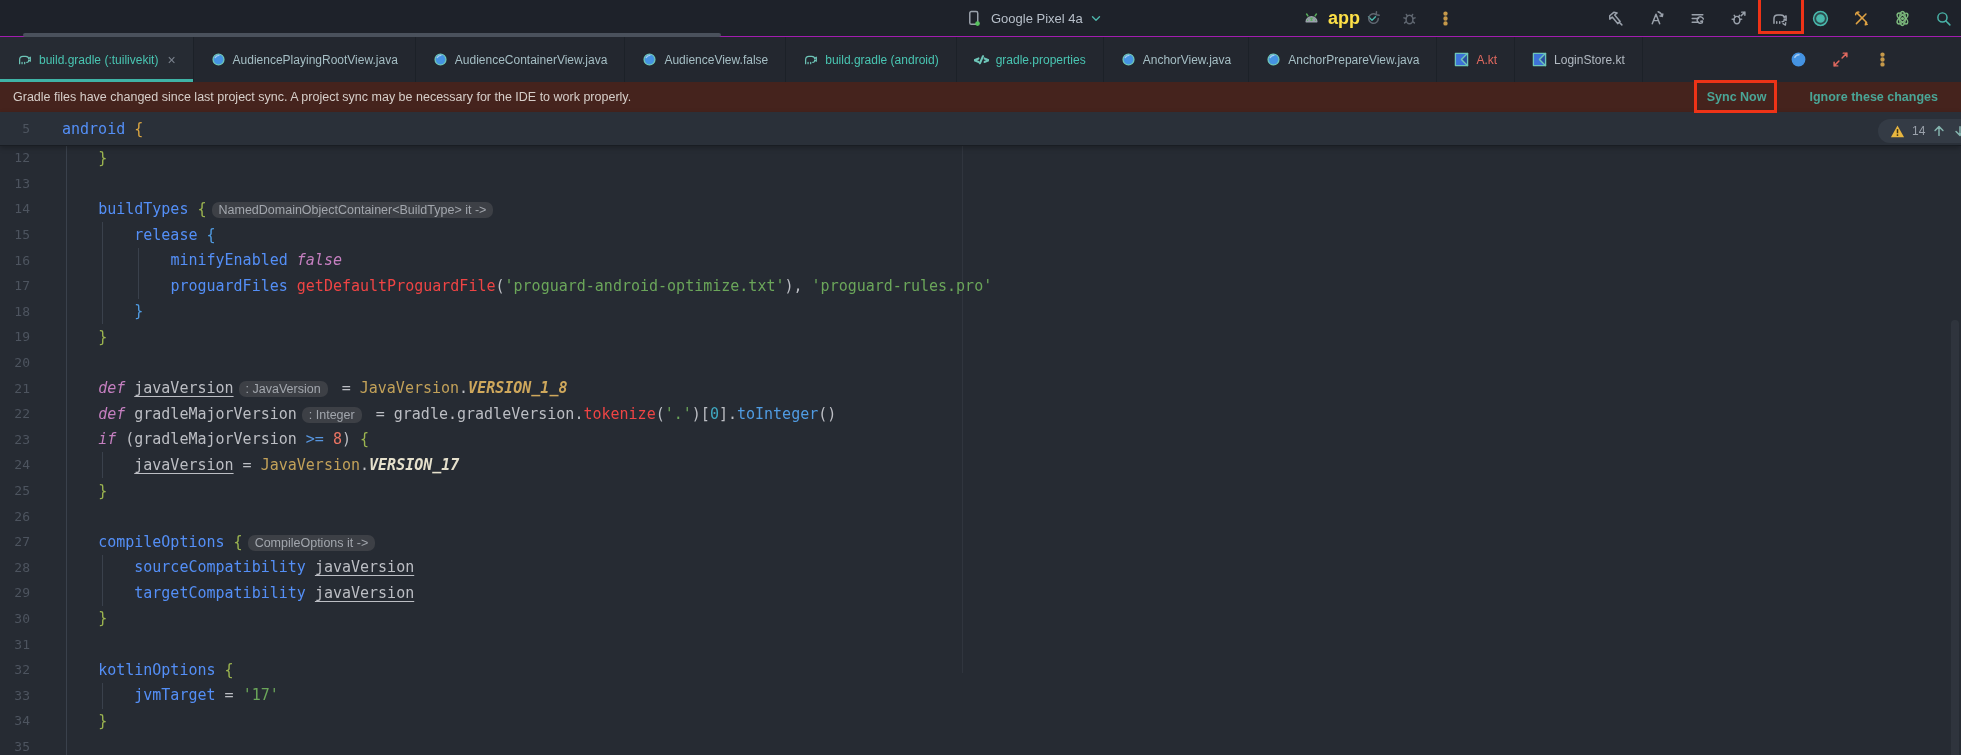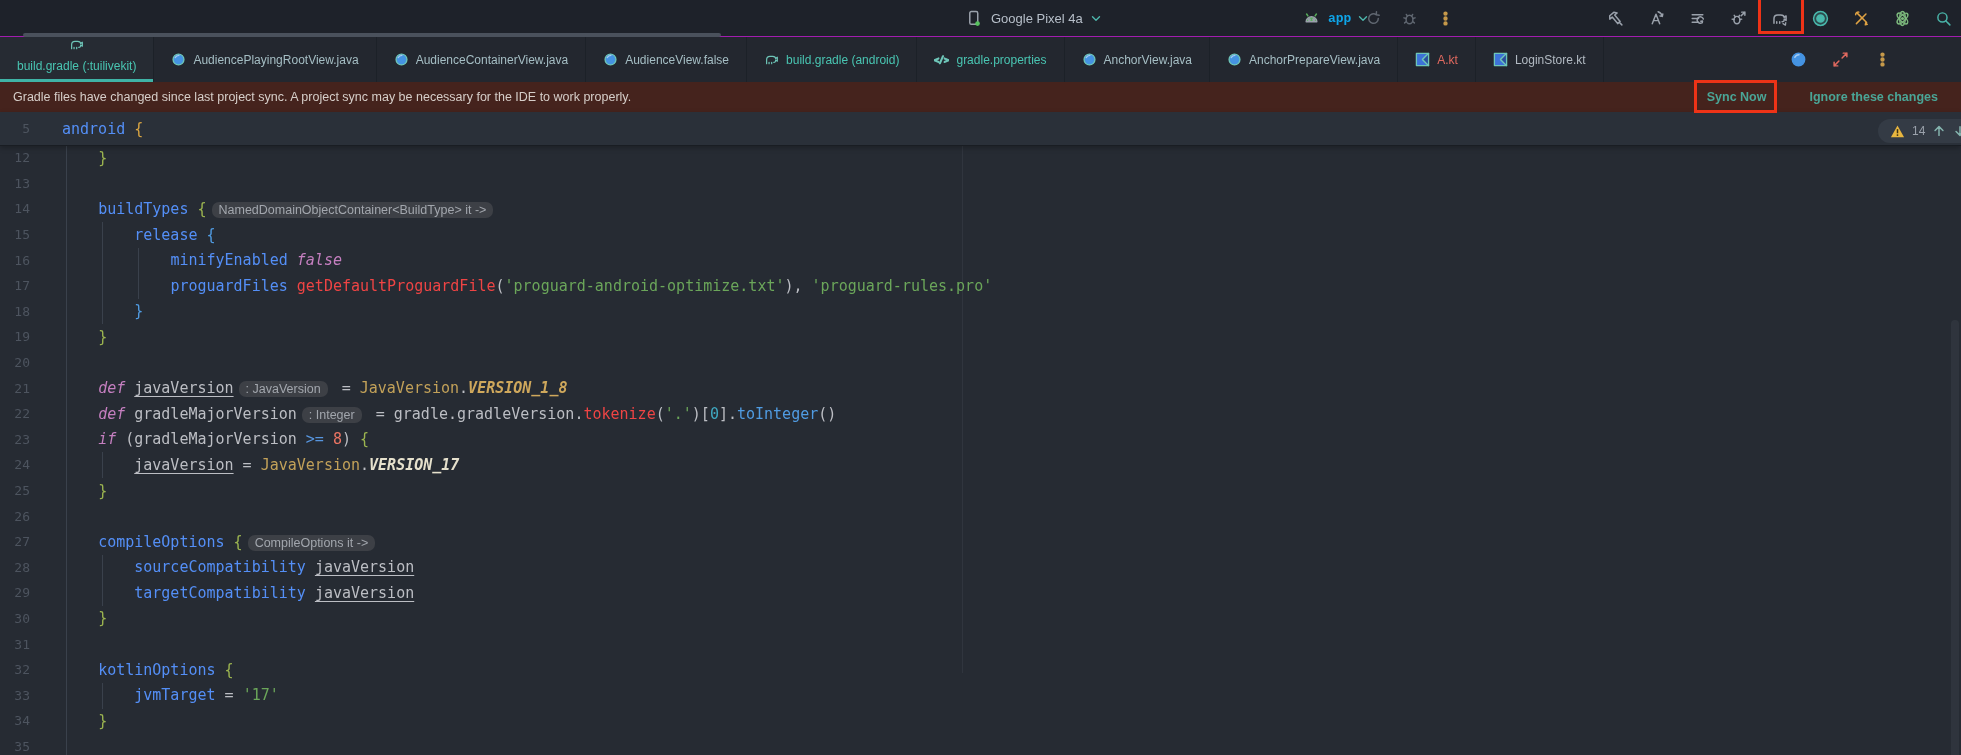--- a/index.html
+++ b/index.html
@@ -6,32 +6,32 @@
   #app{position:relative;width:1961px;height:755px;background:#262b33;overflow:hidden;
        font-family:"Liberation Sans",sans-serif;-webkit-font-smoothing:antialiased;}
   
   #toolbar{position:absolute;left:0;top:0;width:100%;height:36px;background:#1e222a;
            border-bottom:1px solid #a21caf;display:flex;align-items:center;}
   .tb-group{display:flex;align-items:center;}
   .tb-ico{display:flex;align-items:center;justify-content:center;width:26px;height:26px;border-radius:4px;}
   #device-selector{position:absolute;left:960px;display:flex;align-items:center;gap:5px;}
   #device-selector .lbl{color:#b7bfc9;font-size:13px;}
   #run-config{position:absolute;left:1298px;display:flex;align-items:center;gap:4px;}
-  #run-config .lbl{color:#0ea5e9;font-size:13px;font-weight:bold;font-family:Liberation Mono, monospace;}
+  #run-config .lbl{color:#fde047;font-size:18px;font-weight:bold;}
   #run-controls{position:absolute;left:1360px;display:flex;align-items:center;gap:10px;}
   #right-cluster{position:absolute;left:1602px;display:flex;align-items:center;gap:15px;}
   .annotated{position:relative;}
   .annotation-box{position:absolute;border:3px solid #ee3317;pointer-events:none;z-index:50;}
   
   #tabbar{position:absolute;left:0;top:37px;width:100%;height:45px;background:#23272f;
           border-bottom:1px solid #1a1e24;display:flex;align-items:stretch;}
   #tabstrip-scroll{position:absolute;left:23px;top:-4px;width:698px;height:4px;background:#4a515c;border-radius:2px;}
   .tab{position:relative;display:flex;align-items:center;gap:7px;padding:0 17px;
        border-right:1px solid #1c2128;font-size:12px;white-space:nowrap;cursor:default;}
-  .tab.active{background:#262b33;flex-direction:column;}
+  .tab.active{background:#262b33;}
   .tab.active::after{content:"";position:absolute;left:0;right:0;bottom:0;height:3px;background:#3fb3a6;}
   .tab .close{color:#7a828d;font-size:14px;line-height:1;margin-left:2px;}
   #tab-extras{position:absolute;left:1785px;top:0;height:100%;display:flex;align-items:center;gap:16px;}
   
   #banner{position:absolute;left:0;top:82px;width:100%;height:30px;background:#45231d;
           display:flex;align-items:center;padding:0 13px;box-sizing:border-box;}
   #banner .msg{color:#d6cec9;font-size:12.5px;}
   #banner-actions{margin-left:auto;display:flex;align-items:center;gap:43px;padding-right:10px;font-weight:bold;}
   .banner-action{color:#4aa596;font-size:12.5px;white-space:nowrap;}
   

